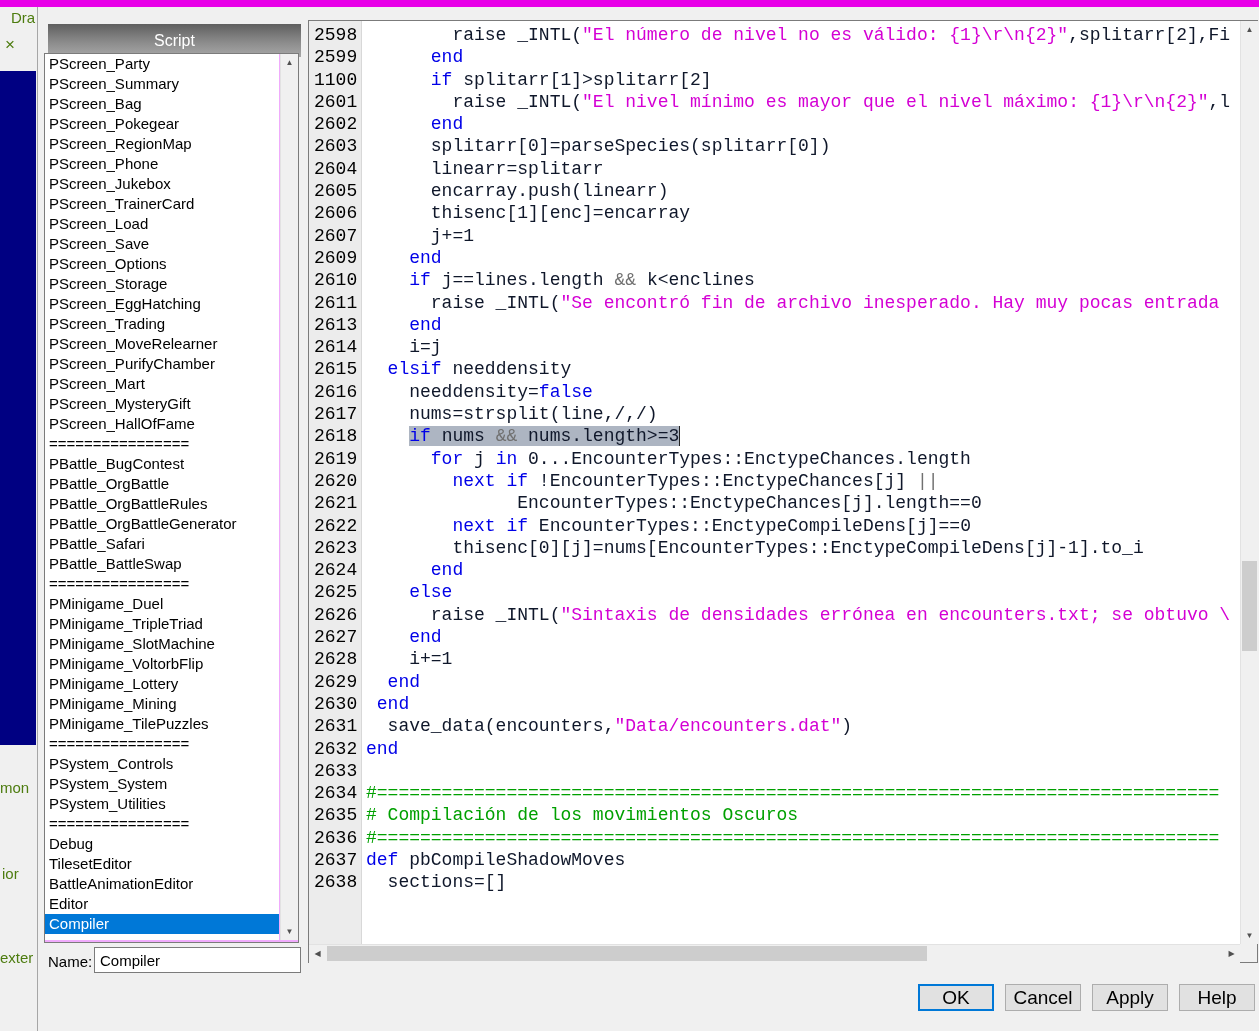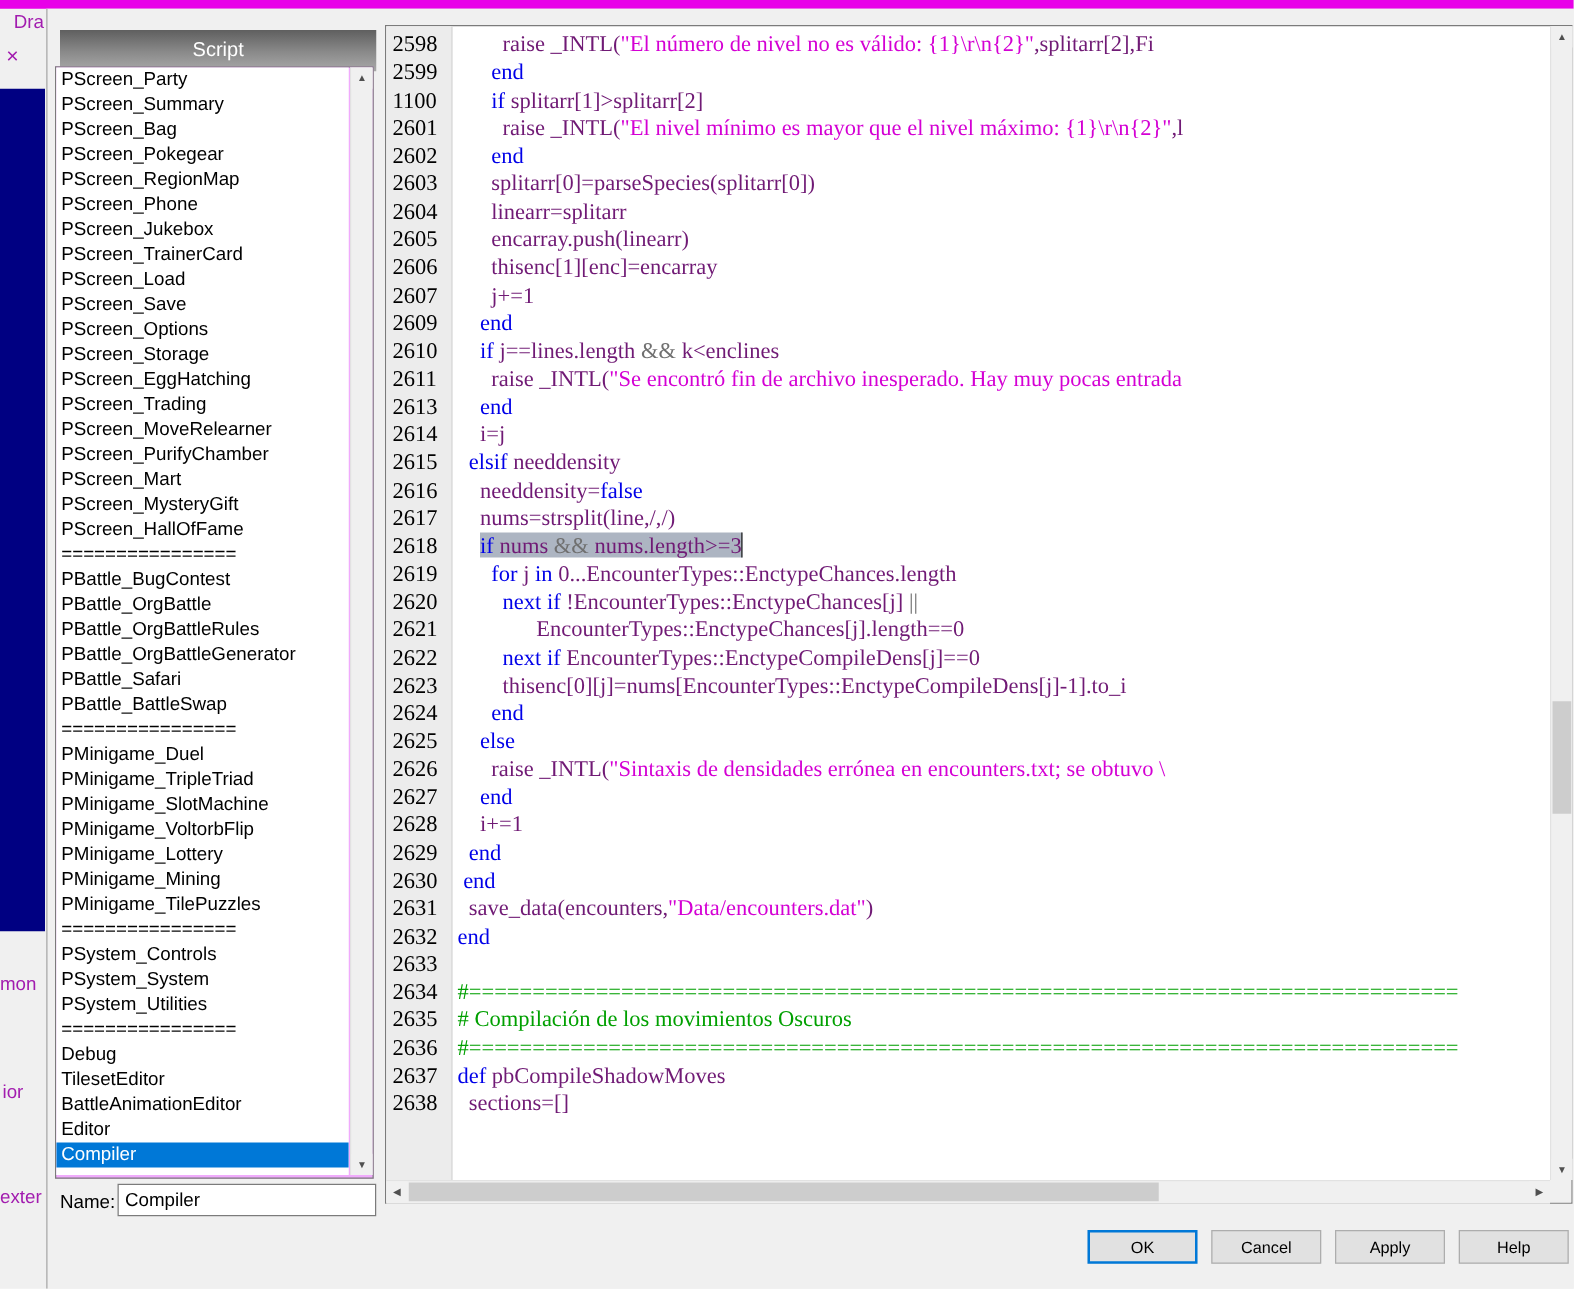--- a/index.html
+++ b/index.html
@@ -1,20 +1,20 @@
 <!DOCTYPE html>
 <html style="--kw: #0000e8; --str: #d400d4; --cmt: #00a000; --op: #707070; --selbg: #adb5c2; --magenta: #e800e8; --listsel: #0078d7;"><head>
 <meta charset="utf-8">
 <style>
   html,body{margin:0;padding:0}
   body{width:1259px;height:1031px;position:relative;overflow:hidden;background:#f0f0f0;
        font-family:"Liberation Sans",sans-serif;color:#000;
        --kw:#0000e8;--str:#d400d4;--cmt:#00a000;--op:#707070;--selbg:#adb5c2;--magenta:#e800e8;--listsel:#0078d7}
   .abs{position:absolute}
-  .frag{position:absolute;font-size:15px;color:#a21caf}
+  .frag{position:absolute;font-size:15px;color:#4d7c0f}
 
   
   #map-strip{left:0;top:71px;width:36px;height:674px;background:#000082}
   #top-bar{left:0;top:0;width:1259px;height:7px;background:var(--magenta)}
   #dialog{left:37px;top:7px;width:1222px;height:1024px;background:#f0f0f0;border-left:1px solid #a6a6a6}
 
   
   #script-header{left:48px;top:24px;width:253px;height:33px;display:flex;align-items:center;justify-content:center;
     background:linear-gradient(180deg,#5f5f5f 0%,#8b8b8b 55%,#a8a8a8 100%);color:#fff;font-size:16px}
   #script-listbox{left:44px;top:53px;width:253px;height:888px;background:#f0abfc;border:1px solid #7b7b7b}
@@ -24,39 +24,39 @@
   #list-sb{position:absolute;right:0;top:0;width:17px;height:886px;background:#f0f0f0;border-left:1px solid #e2e2e2}
 
   #name-label{left:48px;top:953px;font-size:15px}
   #name-input{left:94px;top:947px;width:207px;height:26px;border:1px solid #7b7b7b;background:#fff;
     font-size:15px;font-family:"Liberation Sans",sans-serif;padding:0 0 0 5px;box-sizing:border-box}
 
   
   #editor{left:308px;top:20px;width:950px;height:943px;background:#fff;border:1px solid #7b7b7b;box-sizing:border-box}
   #gutter-col{position:absolute;left:0;top:0;width:52px;height:923px;background:#ececec;border-right:1px solid #d8d8d8}
   #code-lines{position:absolute;left:0;top:3px;width:931px;height:920px;overflow:hidden;
-    font-family:Liberation Serif, serif;font-size:18px}
+    font-family:Liberation Mono, monospace;font-size:18px}
   .code-line{display:flex;height:22.3px;line-height:22.3px}
   .gutter-num{flex:0 0 52px;padding-left:5px;box-sizing:border-box;color:#000}
   .code-text{white-space:pre;flex:1 1 auto;overflow:hidden;padding-left:5px}
-  .tk-p{color:#701a75}.tk-k{color:var(--kw)}.tk-s{color:var(--str)}.tk-c{color:var(--cmt)}.tk-o{color:var(--op)}
+  .tk-p{color:#0f172a}.tk-k{color:var(--kw)}.tk-s{color:var(--str)}.tk-c{color:var(--cmt)}.tk-o{color:var(--op)}
   .sel{background:var(--selbg);border-right:1px solid #222}
 
   
   .sb{background:#f0f0f0}
   #ed-vsb{position:absolute;left:931px;top:0;width:17px;height:923px;border-left:1px solid #e2e2e2}
   #ed-hsb{position:absolute;left:0;top:923px;width:931px;height:18px;border-top:1px solid #e2e2e2}
   #ed-corner{position:absolute;left:931px;top:923px;width:17px;height:18px;background:#f0f0f0}
   .sb-btn{position:absolute;width:17px;height:17px;display:flex;align-items:center;justify-content:center;
     font-size:8px;color:#505050;background:#f0f0f0}
   .sb-thumb{position:absolute;background:#cdcdcd}
 
   
   #button-row{position:absolute;top:984px;right:4px;display:flex;gap:11px}
-  .btn{width:88px;height:27px;background:#e1e1e1;border:1px solid #adadad;font-size:13px;
+  .btn{width:76px;height:27px;background:#e1e1e1;border:1px solid #adadad;font-size:19px;
     display:flex;align-items:center;justify-content:center;box-sizing:border-box}
   .btn.default{border:2px solid #0078d7}
 </style>
 </head>
 <body>
 
 <div>
 
   <span class="frag" style="left:11px;top:9px">Dra</span>
   <span class="frag" style="left:5px;top:35px;font-size:17px">×</span>

